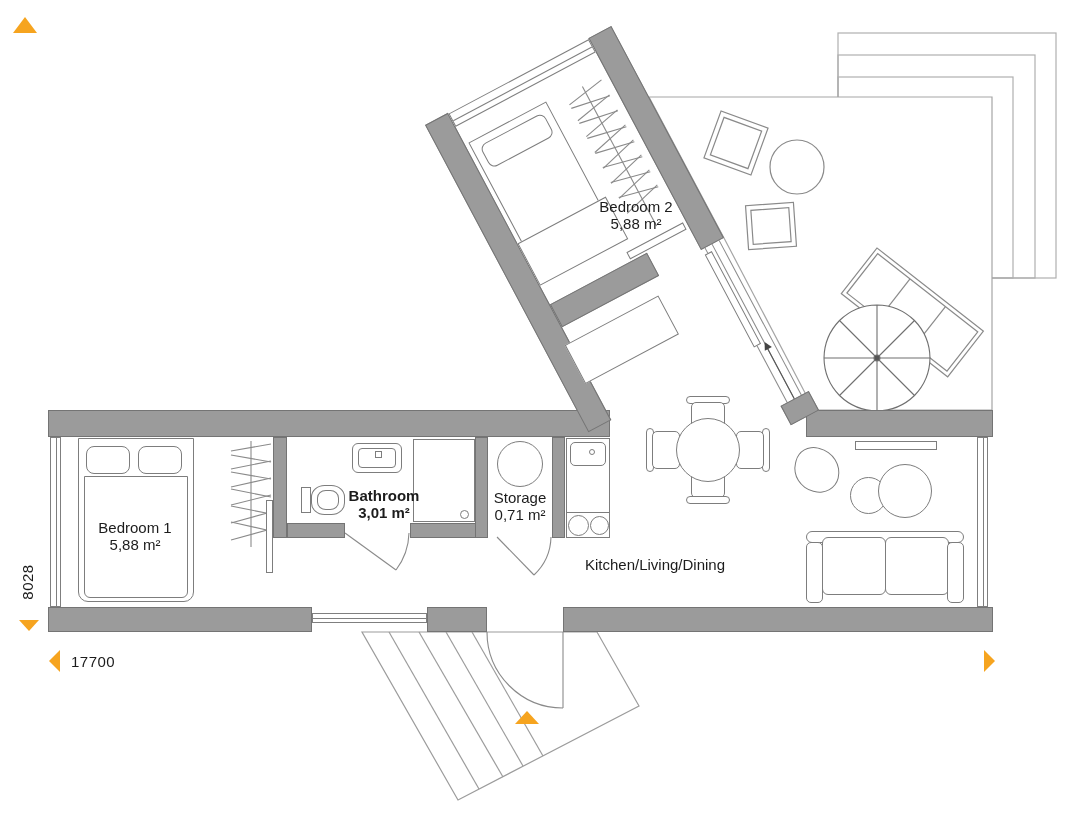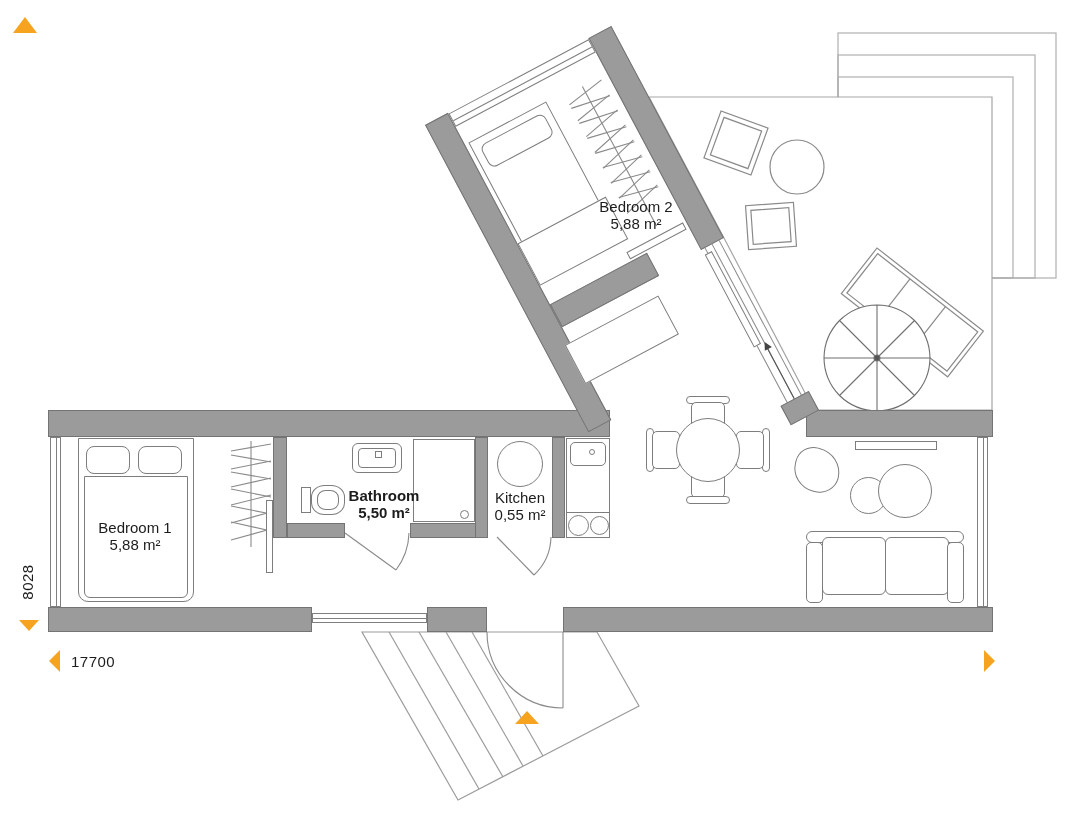--- a/index.html
+++ b/index.html
@@ -212,27 +212,28 @@
   <div class="room-label" style="left:566px;top:198px;width:140px;">
     <span>Bedroom 2</span>
     <span>5,88 m²</span>
   </div>
   <div class="room-label" style="left:65px;top:519px;width:140px;">
     <span>Bedroom 1</span>
     <span>5,88 m²</span>
   </div>
   <div class="room-label" style="left:314px;top:487px;width:140px;font-weight:bold;">
     <span>Bathroom</span>
-    <span>5,50 m²</span>
+    <span>3,01 m²</span>
   </div>
   <div class="room-label" style="left:450px;top:489px;width:140px;">
-    <span>Kitchen</span>
-    <span>0,55 m²</span>
+    <span>Storage</span>
+    <span>0,71 m²</span>
   </div>
   <div class="room-label" style="left:545px;top:556px;width:220px;">
+    <span>Kitchen/Living/Dining</span>
   </div>
 
   <div class="dim" style="left:4px;top:562px;width:46px;height:40px;display:flex;align-items:center;justify-content:center;transform:rotate(-90deg);">
     <span>8028</span>
   </div>
   <div class="dim" style="left:71px;top:653px;">
     <span>17700</span>
   </div>
 
   <div class="tri" style="left:13px;top:17px;border-left:12px solid transparent;border-right:12px solid transparent;border-bottom:16px solid #f6a41f;"></div>

